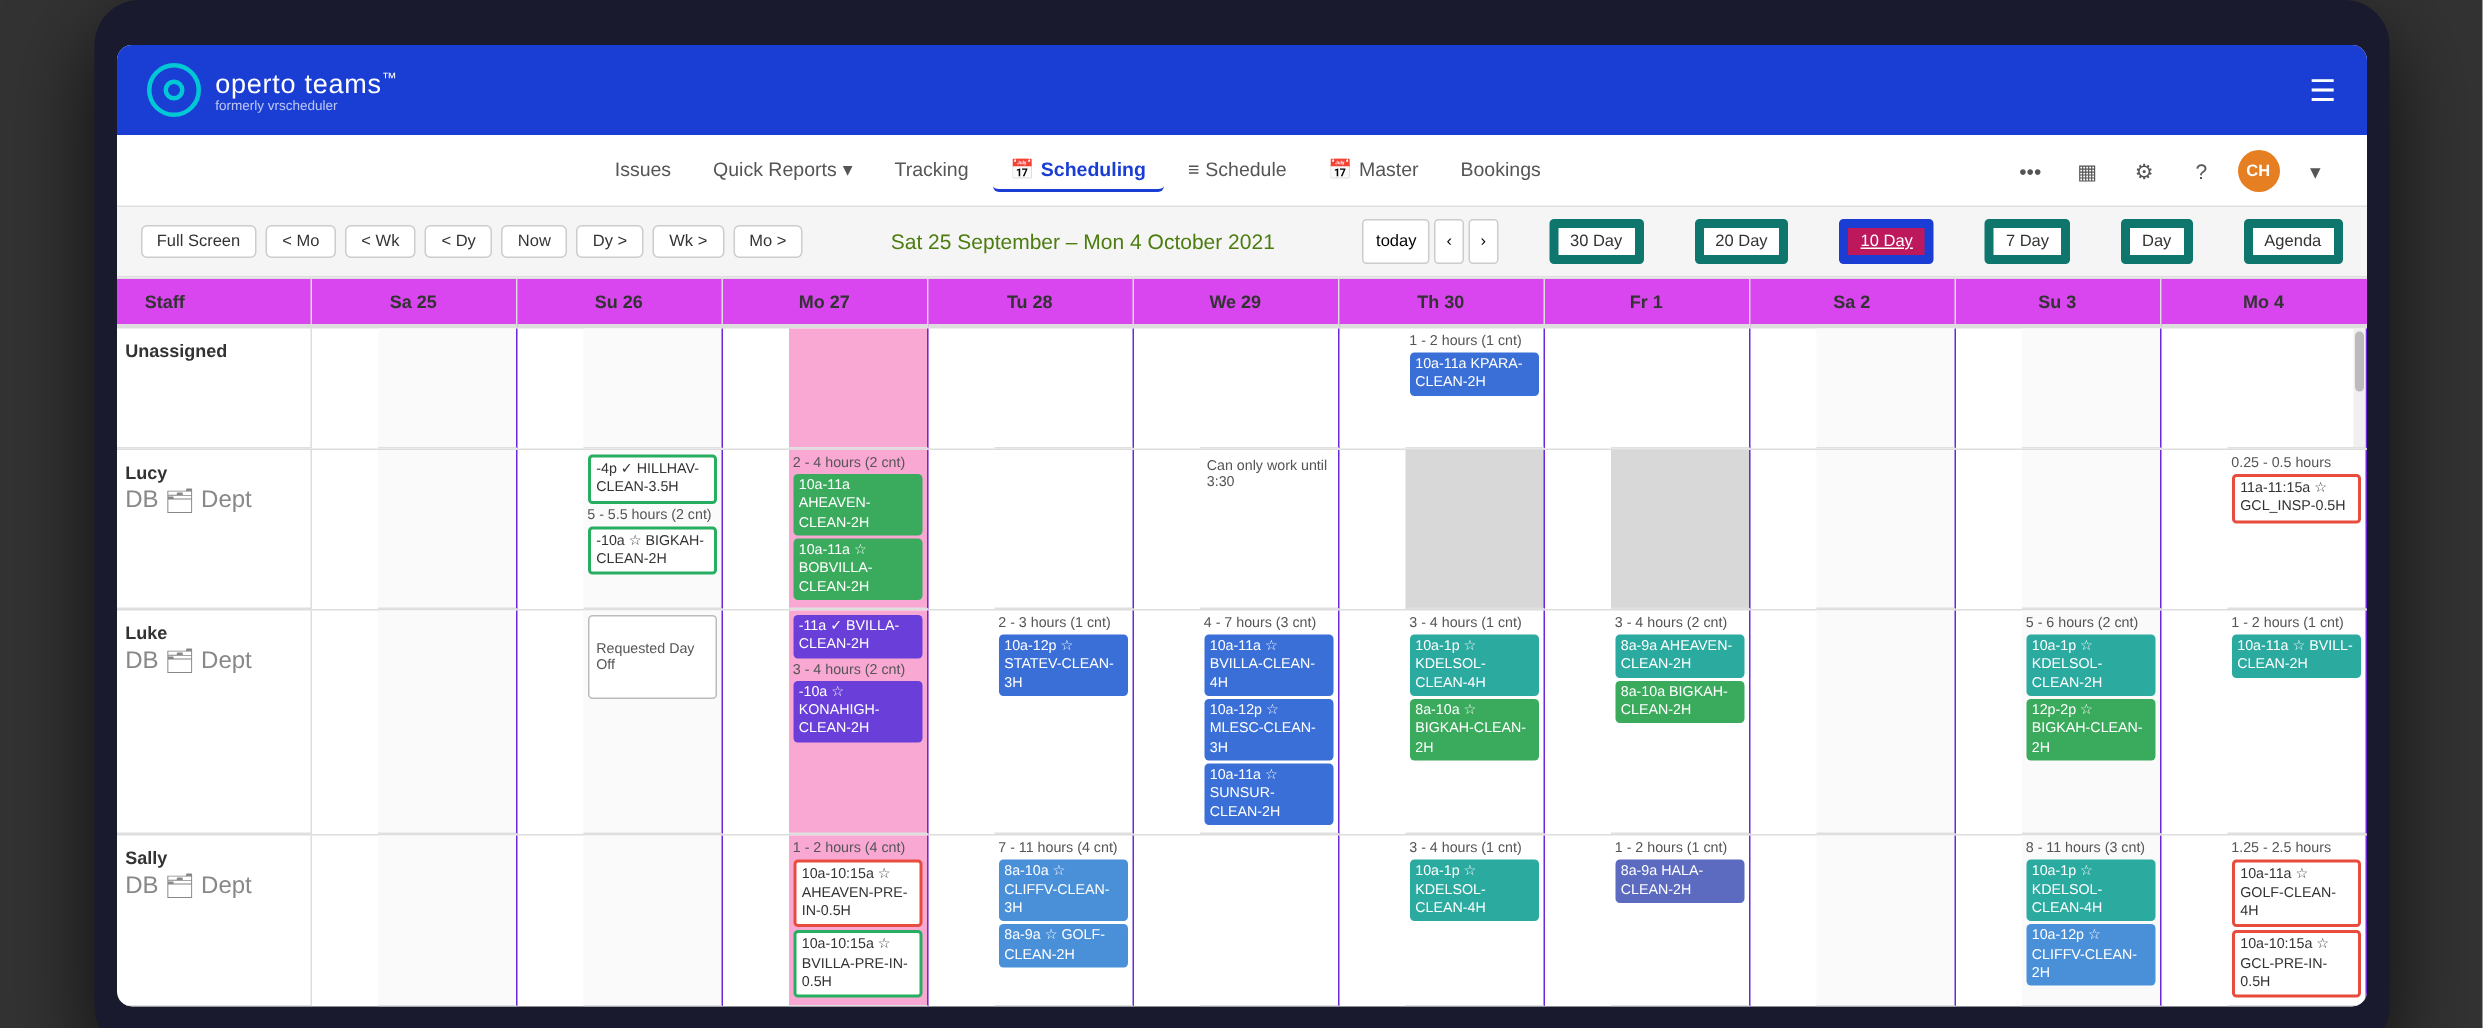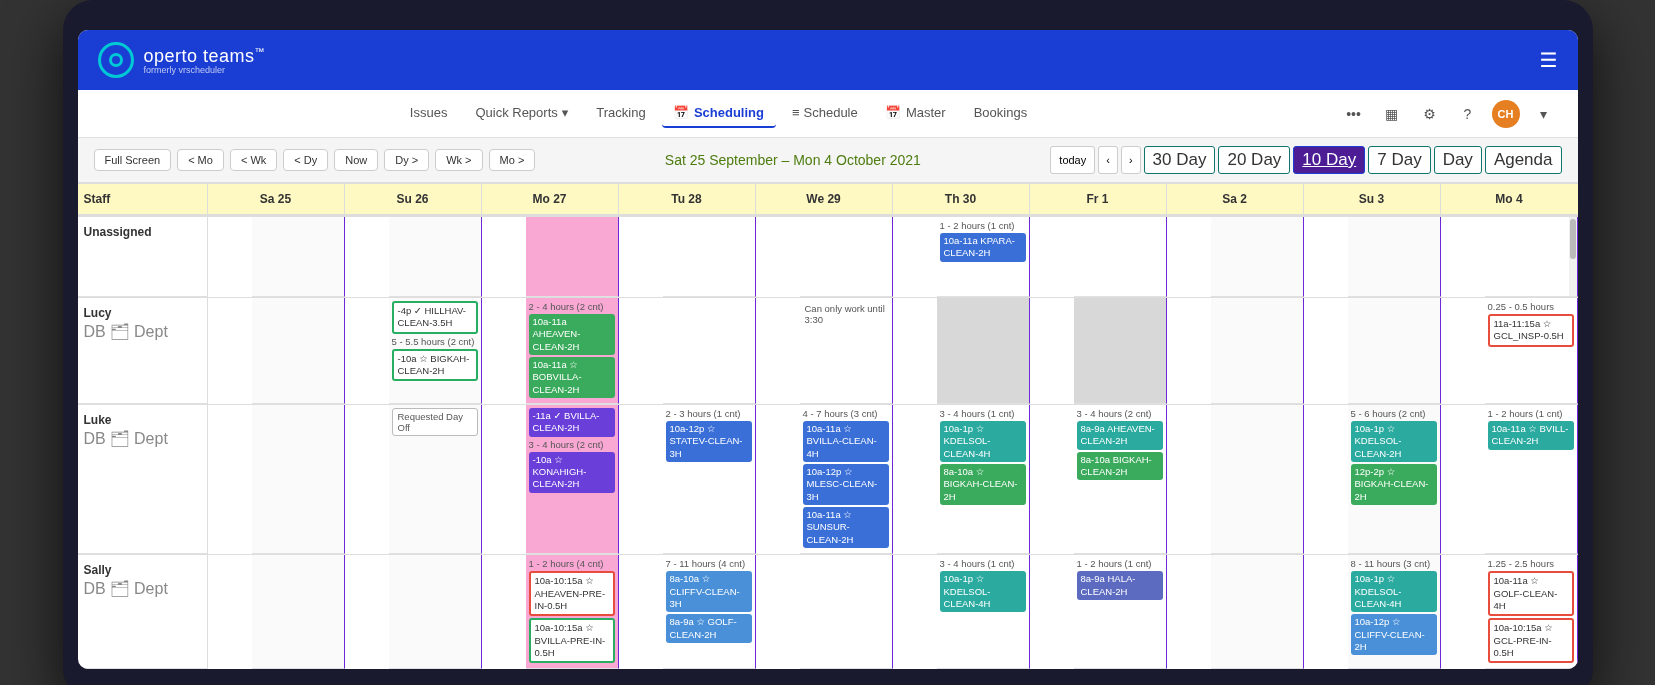--- a/index.html
+++ b/index.html
@@ -145,29 +145,30 @@
       font-weight: 500;
       color: #4d7c0f;
     }
     .view-btns {
       display: flex;
       gap: 3px;
       justify-content: center;
     }
     .view-btn {
       background: #fff;
-      border: 1px solid #0f766e;
+      border: 6px solid #0f766e;
       border-radius: 3px;
       padding: 3px 8px;
-      font-size: 17px;
+      font-size: 11px;
       cursor: pointer;
       color: #333;
+      margin-left: 31px;
     }
     .view-btn.active {
-      background: #4c1d95;
+      background: #be185d;
       color: #fff;
       border-color: #1a3ed4;
       text-decoration: underline;
     }
     .today-btn {
       background: #fff;
       border: 1px solid #ccc;
       border-radius: 3px;
       padding: 3px 8px;
       font-size: 11px;
@@ -180,24 +181,24 @@
       padding: 3px 7px;
       font-size: 11px;
       cursor: pointer;
     }
     .calendar-grid {
       display: grid;
       grid-template-columns: 130px repeat(10, 1fr);
       border-top: 1px solid #ddd;
     }
     .col-header {
-      background: #fef9c3;
+      background: #d946ef;
       border-bottom: 2px solid #ddd;
       border-right: 1px solid #ddd;
-      padding: 8px 6px;
+      padding: 8px 19px;
       font-size: 12px;
       font-weight: 600;
       text-align: center;
       color: #333;
     }
     .col-header.staff-col { text-align: left; }
     .staff-cell {
       border-right: 1px solid #ddd;
       border-bottom: 1px solid #e0e0e0;
       padding: 8px 6px;
@@ -254,21 +255,21 @@
     .event.indigo { background: #5c6bc0; }
     .hours-summary {
       font-size: 9.5px;
       color: #555;
       margin-bottom: 2px;
     }
     .day-off-box {
       background: #fff;
       border: 1px solid #bbb;
       border-radius: 3px;
-      padding: 2px 5px;
+      padding: 16px 5px;
       font-size: 9.5px;
       color: #555;
     }
     .text-note {
       font-size: 9.5px;
       color: #555;
       padding: 2px;
     }
     .scrollbar {
       position: absolute;

